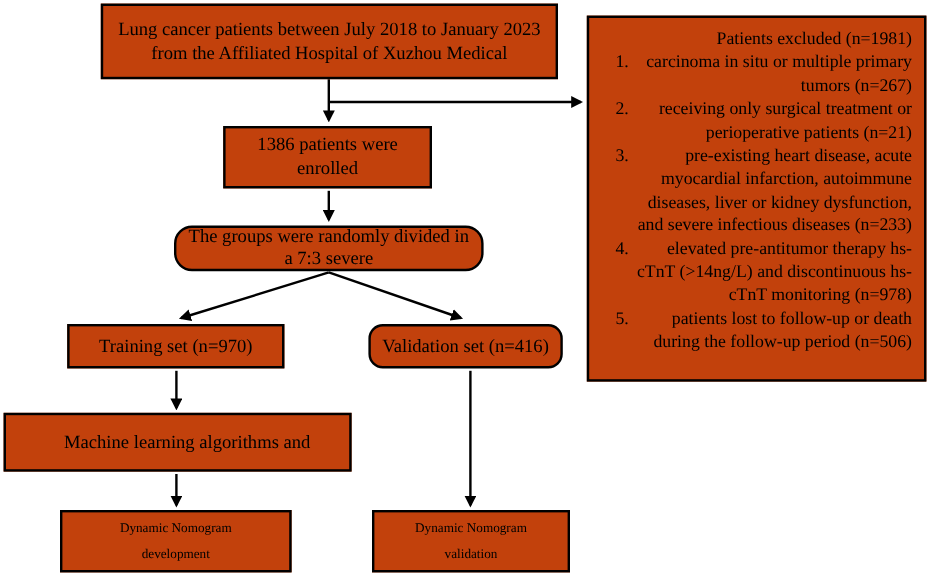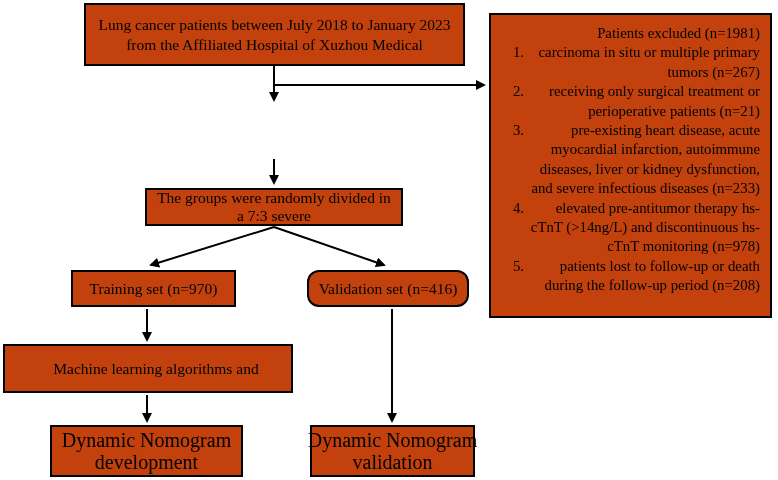--- a/index.html
+++ b/index.html
@@ -34,29 +34,29 @@
     justify-content: center;
     text-align: center;
   }
   .box .line {
     white-space: pre;
     line-height: 20px;
     font-size: 15.5px;
   }
   .box-source       { left: 84px;  top: 3px;   width: 381px; height: 63px; }
   .box-enrolled     { left: 186px; top: 105px; width: 174px; height: 52px; }
-  .box-split        { left: 145px; top: 188px; width: 258px; height: 38px; }
+  .box-split        { left: 145px; top: 188px; width: 258px; height: 38px; border-radius: 15px; }
   .box-split .line  { line-height: 18px; }
-  .box-training     { left: 71px;  top: 270px; width: 165px; height: 37px; }
+  .box-training     { left: 56px;  top: 270px; width: 181px; height: 37px; }
   .box-validation   { left: 307px; top: 270px; width: 162px; height: 37px; border-radius: 12px; }
   .box-ml           { left: 3px;   top: 344px; width: 290px; height: 49px; padding-left: 16px; }
   .box-ml .line     { line-height: 21px; }
   .box-dn-dev       { left: 50px;  top: 425px; width: 193px; height: 52px; }
   .box-dn-val       { left: 310px; top: 425px; width: 165px; height: 52px; }
-  .box-dn-dev .line, .box-dn-val .line { font-size: 20px; line-height: 22px; }
+  .box-dn-dev .line, .box-dn-val .line { font-size: 11px; line-height: 22px; }
 
   .box-excluded {
     left: 489px;
     top: 13px;
     width: 283px;
     height: 305px;
     align-items: stretch;
     justify-content: flex-start;
     text-align: right;
     padding: 9px 10px 6px 14px;
@@ -118,24 +118,28 @@
     <div class="ex-item">
       <span class="num">3.</span>
       <span class="txt">pre-existing heart disease, acute myocardial infarction, autoimmune diseases, liver or kidney dysfunction, and severe infectious diseases (n=233)</span>
     </div>
     <div class="ex-item">
       <span class="num">4.</span>
       <span class="txt">elevated pre-antitumor therapy hs-cTnT (&gt;14ng/L) and discontinuous hs-cTnT monitoring (n=978)</span>
     </div>
     <div class="ex-item">
       <span class="num">5.</span>
-      <span class="txt">patients lost to follow-up or death during the follow-up period (n=208)</span>
+      <span class="txt">patients lost to follow-up or death during the follow-up period (n=506)</span>
     </div>
   </div>
 
+  <div class="box box-enrolled">
+    <div class="line">1386 patients were</div>
+    <div class="line">enrolled</div>
+  </div>
 
   <div class="box box-split">
     <div class="line">The groups were randomly divided in</div>
     <div class="line">a 7:3 severe</div>
   </div>
 
   <div class="box box-training">
     <div class="line">Training set (n=970)</div>
   </div>
 

